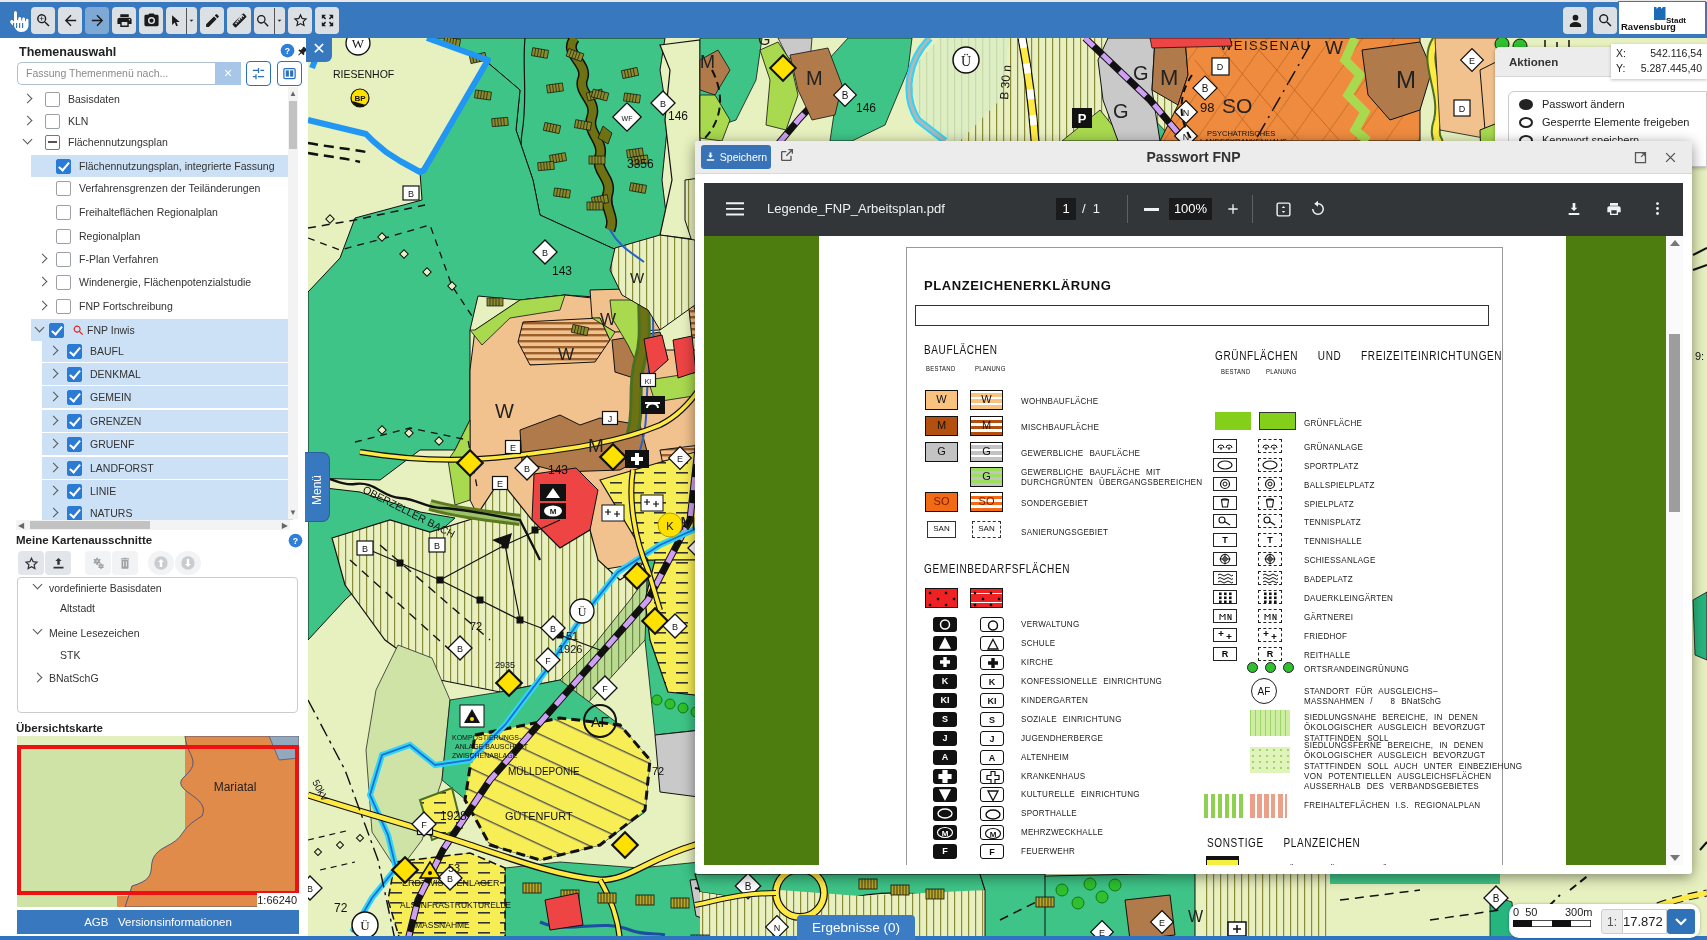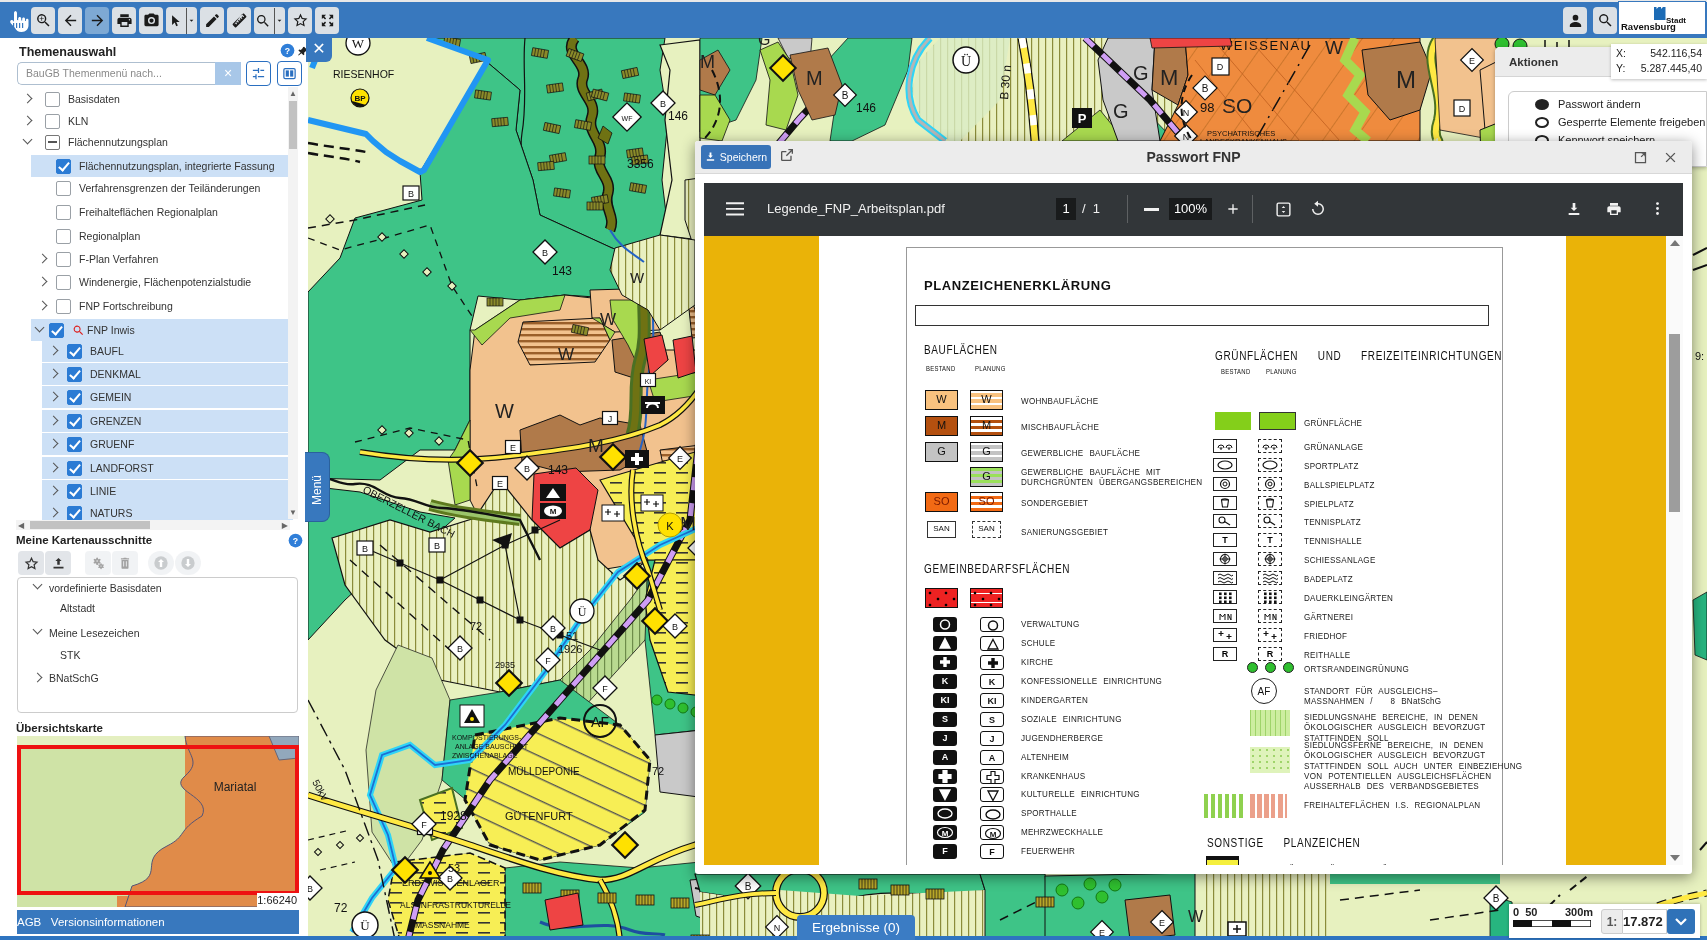--- a/index.html
+++ b/index.html
@@ -36,57 +36,57 @@
 .vsb { position:absolute; background:#f3f3f3; }
 .vsb .thumb { position:absolute; background:#c2c2c2; }
 
 #mk-title { position:absolute; left:13px; top:496px; font-size:11.5px; font-weight:bold; color:#222; }
 .gbtn { position:absolute; width:26px; height:24px; background:#e2e5e9; border-radius:4px; display:flex; align-items:center; justify-content:center; color:#333; }
 .gbtn.dis { opacity:0.45; }
 #mkbox { position:absolute; left:14px; top:539px; width:281px; height:136px; border:1px solid #ccc; border-radius:4px; background:#fff; font-size:10.5px; color:#333; }
 
 #ov-title { position:absolute; left:13px; top:684px; font-size:11.5px; font-weight:bold; color:#222; }
 #ovmap { position:absolute; left:14px; top:698px; width:282px; height:172px; overflow:hidden; }
-#sb-footer { position:absolute; left:14px; top:872px; width:282px; height:24px; background:#3878be; color:#fff; font-size:11.5px; line-height:24px; }
+#sb-footer { position:absolute; left:14px; top:872px; width:282px; height:24px; background:#3878be; color:#fff; font-size:11.5px; text-align:center; line-height:24px; }
 
 #closetab { position:absolute; left:306px; top:36px; width:26px; height:26px; background:#3878be; border-radius:0 0 6px 0; color:#fff; z-index:21; font-size:16px; text-align:center; line-height:25px; }
 #menutab { position:absolute; left:305px; top:452px; width:25px; height:70px; background:#3878be; border-radius:0 8px 8px 0; z-index:21; color:#fff; border:1px solid #2a619c; border-left:none; }
 #menutab span { position:absolute; left:5px; top:52px; transform:rotate(-90deg); transform-origin:0 0; font-size:12px; }
 
 #aktionen { position:absolute; left:1495px; top:47px; width:212px; height:120px; background:#fff; border-radius:5px 0 0 0; box-shadow:0 1px 4px rgba(0,0,0,.3); z-index:30; }
 #aktionen .hd { height:30px; background:#ececec; border-bottom:1px solid #d5d5d5; border-radius:5px 0 0 0; font-size:11.5px; font-weight:bold; color:#333; line-height:30px; padding-left:14px; }
 #aktbox { position:absolute; left:13px; top:44px; width:199px; height:76px; border:1px solid #ccc; border-radius:6px 0 0 0; }
-.radio-row { display:flex; align-items:center; font-size:11px; color:#222; margin:6px 0 0 26px; white-space:nowrap; }
+.radio-row { display:flex; align-items:center; font-size:11px; color:#222; margin:6px 0 0 10px; white-space:nowrap; }
 .rdot { width:11px; height:11px; border-radius:50%; border:2px solid #222; margin-right:9px; flex:0 0 14px; }
 .rdot.on { background:#222; }
 #coords { position:absolute; left:1611px; top:44px; width:96px; height:35px; background:#fff; z-index:31; font-size:10.5px; color:#222; padding:2px 5px 0 5px; box-shadow:0 1px 3px rgba(0,0,0,.25); }
 #coords div { display:flex; justify-content:space-between; line-height:15px; }
 
 #modal { position:absolute; left:695px; top:141px; width:997px; height:733px; background:#fff; border-radius:3px; box-shadow:0 3px 14px rgba(0,0,0,.45); z-index:40; }
 #mhead { position:absolute; left:0; top:0; width:100%; height:33px; background:#ececec; border-bottom:1px solid #d8d8d8; border-radius:3px 3px 0 0; }
 #mtitle { position:absolute; left:0; right:0; top:8px; text-align:center; font-size:14px; font-weight:bold; color:#333; }
 #msave { position:absolute; left:6px; top:4px; width:70px; height:24px; background:#3873b8; border-radius:3px; color:#fff; font-size:10.5px; text-align:center; line-height:24px; white-space:nowrap; }
 #pdftb { position:absolute; left:9px; top:42px; width:979px; height:53px; background:#323639; color:#fff; }
-#pdfbody { position:absolute; left:9px; top:95px; width:979px; height:629px; background:#eab308; overflow:hidden; }
+#pdfbody { position:absolute; left:9px; top:95px; width:979px; height:629px; background:#4d7c0f; overflow:hidden; }
 #pdfpage { position:absolute; left:115px; top:0; width:747px; height:629px; background:#fff; }
 #pdfscroll { position:absolute; right:0; top:0; width:17px; height:629px; background:#fafafa; }
 #pdfscroll .thumb { position:absolute; left:3px; top:98px; width:11px; height:178px; background:#9d9d9d; }
 
 .pc { position:absolute; font-family:"Liberation Sans",sans-serif; color:#111; }
 .sw { position:absolute; width:33px; height:20px; border:1px solid #111; }
 .sym { position:absolute; width:24px; height:15px; font-size:9px; font-weight:bold; text-align:center; line-height:14px; }
 .symb { background:#111; border-radius:3px; color:#fff; }
 .symp { background:#fff; border:1px solid #111; border-radius:3px; color:#111; }
 .symr { position:absolute; width:24px; height:14px; border:1px solid #222; background:#fff; }
 .lbl { position:absolute; font-size:9.5px; color:#1a1a1a; transform:scaleX(0.85); transform-origin:0 0; white-space:nowrap; letter-spacing:0.3px; word-spacing:4px; line-height:10.3px; }
 .hdr { position:absolute; font-size:12.5px; color:#111; transform:scaleX(0.8); transform-origin:0 0; white-space:nowrap; letter-spacing:0.8px; word-spacing:8px; }
 .sub { position:absolute; font-size:7px; color:#111; transform:scaleX(0.85); transform-origin:0 0; letter-spacing:0.3px; }
 
 #ergbtn { position:absolute; left:797px; top:915px; width:118px; height:25px; background:#3b7cc4; border-radius:4px 4px 0 0; color:#fff; font-size:13.5px; text-align:center; line-height:25px; z-index:45; }
-#scalebox { position:absolute; left:1509px; top:904px; width:191px; height:34px; background:#fff; border-radius:0; z-index:45; box-shadow:0 0 3px rgba(0,0,0,.3);font-weight:bold; }
+#scalebox { position:absolute; left:1509px; top:904px; width:191px; height:34px; background:#fff; border-radius:10px; z-index:45; box-shadow:0 0 3px rgba(0,0,0,.3); }
 #bottomline { position:absolute; left:0; top:936px; width:1707px; height:4px; background:#2e74c0; z-index:44; }
 </style>
 </head>
 <body>
 <div id="stage">
   <svg id="map" viewBox="0 0 1407 902" preserveAspectRatio="none">
       <defs>
 <pattern id="vh" width="7" height="8" patternUnits="userSpaceOnUse">
           <rect width="7" height="8" fill="#e9f0c0"></rect>
           <rect x="3" width="1.2" height="8" fill="#8a8b3a"></rect>
@@ -775,21 +775,21 @@
           <path fill="#2a6fc0" d="M3 6h8v2H3zM15 6h6v2h-6zM11 3h2v8h-2v-8zM3 16h4v2H3zM11 16h10v2H11zM7 13h2v8H7z"></path>
         </svg>
       </div>
     <div class="obtn" style="left:274px">
         <svg width="15" height="15" viewBox="0 0 24 24">
           <rect x="3" y="4" width="18" height="16" rx="2" fill="none" stroke="#2a6fc0" stroke-width="2"></rect>
           <rect x="6" y="7" width="5" height="10" fill="#2a6fc0"></rect>
           <rect x="13" y="7" width="5" height="10" fill="#2a6fc0"></rect>
         </svg>
       </div>
-    <div id="filter">BauGB Themenmenü nach...</div>
+    <div id="filter">Fassung Themenmenü nach...</div>
     <div id="filterx">×</div>
     <div id="tree">
       <div class="trow" style="top:0;left:8px"><span class="chev">❯</span><span style="width:10px"></span><span class="cb"></span>Basisdaten</div>
       <div class="trow" style="top:22px;left:8px"><span class="chev">❯</span><span style="width:10px"></span><span class="cb"></span>KLN</div>
       <div class="trow" style="top:43px;left:8px"><span class="chev dn">❯</span><span style="width:10px"></span><span class="cb cbi"></span>Flächennutzungsplan</div>
       <div class="trow hl" style="top:67px;left:18px;width:262px;padding-left:25px"><span class="cb cbc"></span>Flächennutzungsplan, integrierte Fassung</div>
       <div class="trow" style="top:89px;left:43px"><span class="cb"></span>Verfahrensgrenzen der Teiländerungen</div>
       <div class="trow" style="top:113px;left:43px"><span class="cb"></span>Freihalteflächen Regionalplan</div>
       <div class="trow" style="top:137px;left:43px"><span class="cb"></span>Regionalplan</div>
       <div class="trow" style="top:160px;left:23px"><span class="chev">❯</span><span style="width:6px"></span><span class="cb"></span>F-Plan Verfahren</div>

